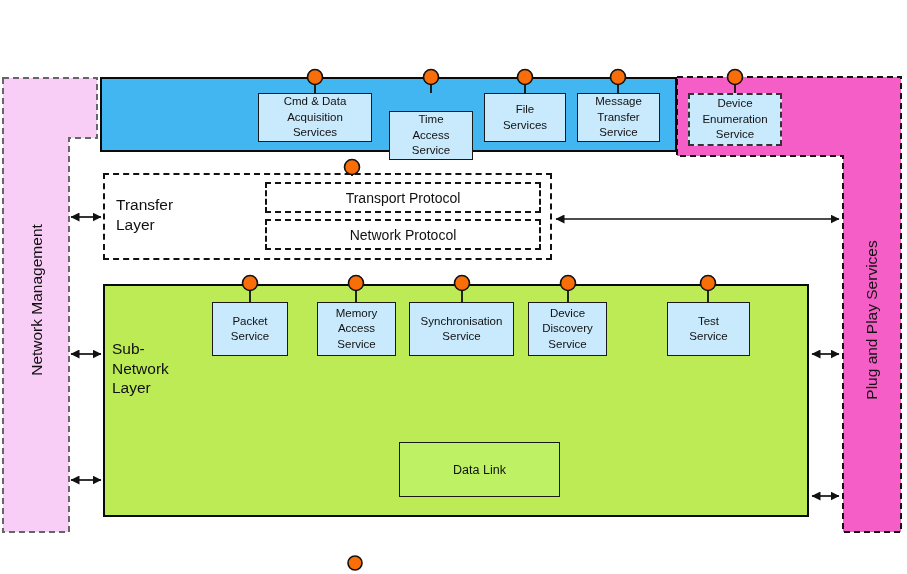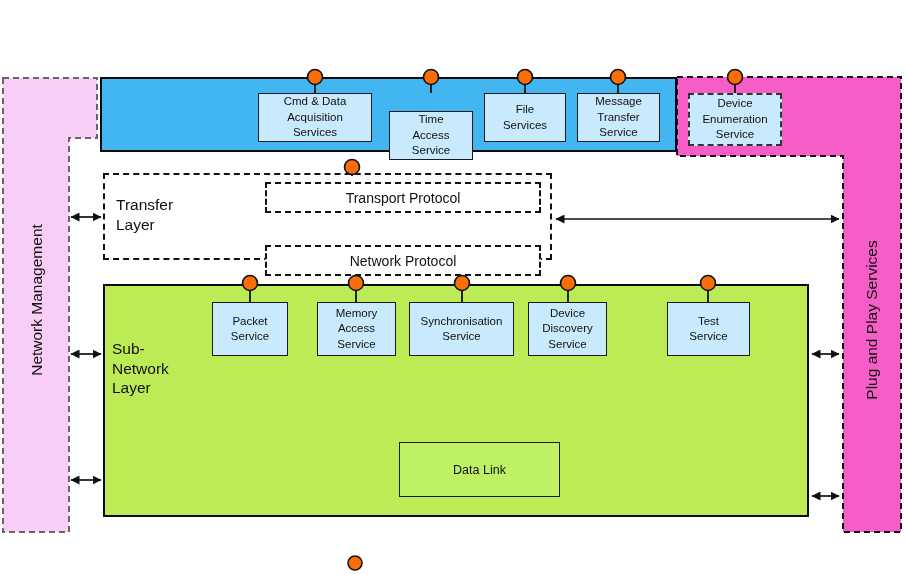--- a/index.html
+++ b/index.html
@@ -24,21 +24,21 @@
   #svc-time{left:389px;top:87px;width:84px;height:49px;margin-top:24px;}
   #svc-file{left:484px;top:93px;width:82px;height:49px;}
   #svc-msg {left:577px;top:93px;width:83px;height:49px;}
   #svc-devenum{left:688px;top:93px;width:94px;height:53px;border:2px dashed #333;}
 
   
   #transfer{left:103px;top:173px;width:449px;height:87px;border:2px dashed #111;background:transparent;}
   #transfer-label{left:116px;top:195px;width:100px;text-align:left;}
   .proto{background:#fff;border:2px dashed #111;font-size:14px;}
   #proto-transport{left:265px;top:182px;width:276px;height:31px;}
-  #proto-network {left:265px;top:219px;width:276px;height:31px;margin-top:26px;}
+  #proto-network {left:265px;top:219px;width:276px;height:31px;}
 
   
   #snl{left:103px;top:284px;width:706px;height:233px;background:var(--green);border:2px solid #0a0a0a;}
   #snl-label{left:112px;top:339px;width:90px;text-align:left;}
   #svc-packet{left:212px;top:302px;width:76px;height:54px;}
   #svc-mem   {left:317px;top:302px;width:79px;height:54px;}
   #svc-sync  {left:409px;top:302px;width:105px;height:54px;}
   #svc-dd    {left:528px;top:302px;width:79px;height:54px;}
   #svc-test  {left:667px;top:302px;width:83px;height:54px;}
   #dlcf{left:213px;top:370px;width:536px;height:42px;background:var(--light-blue);border:1.6px solid #1a1a1a;font-size:12.5px;}

